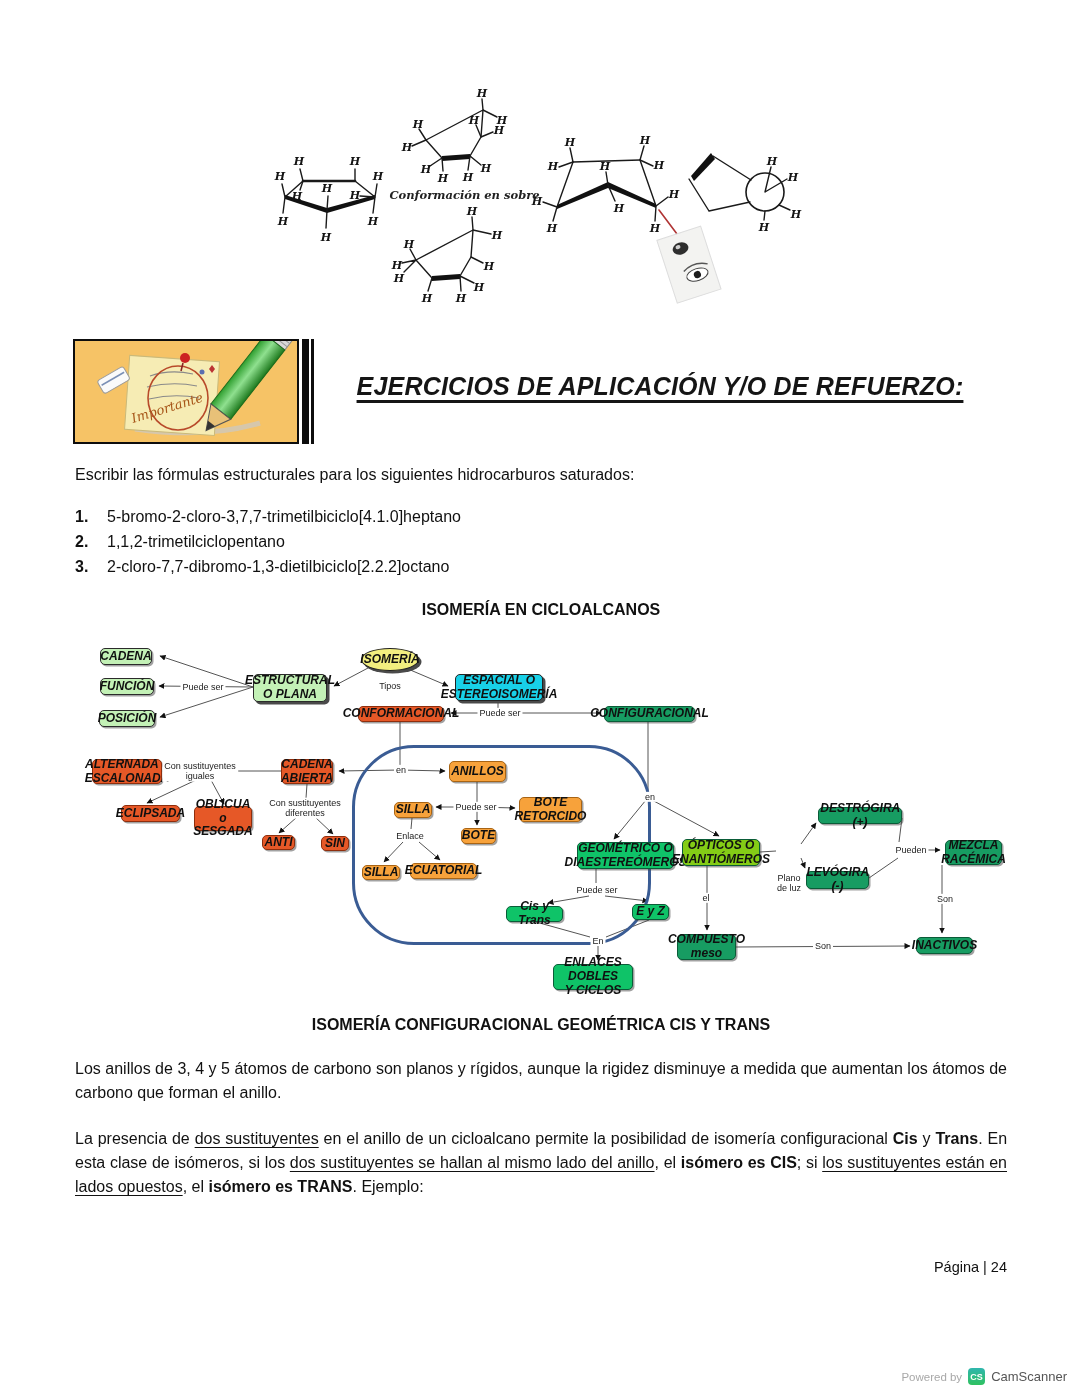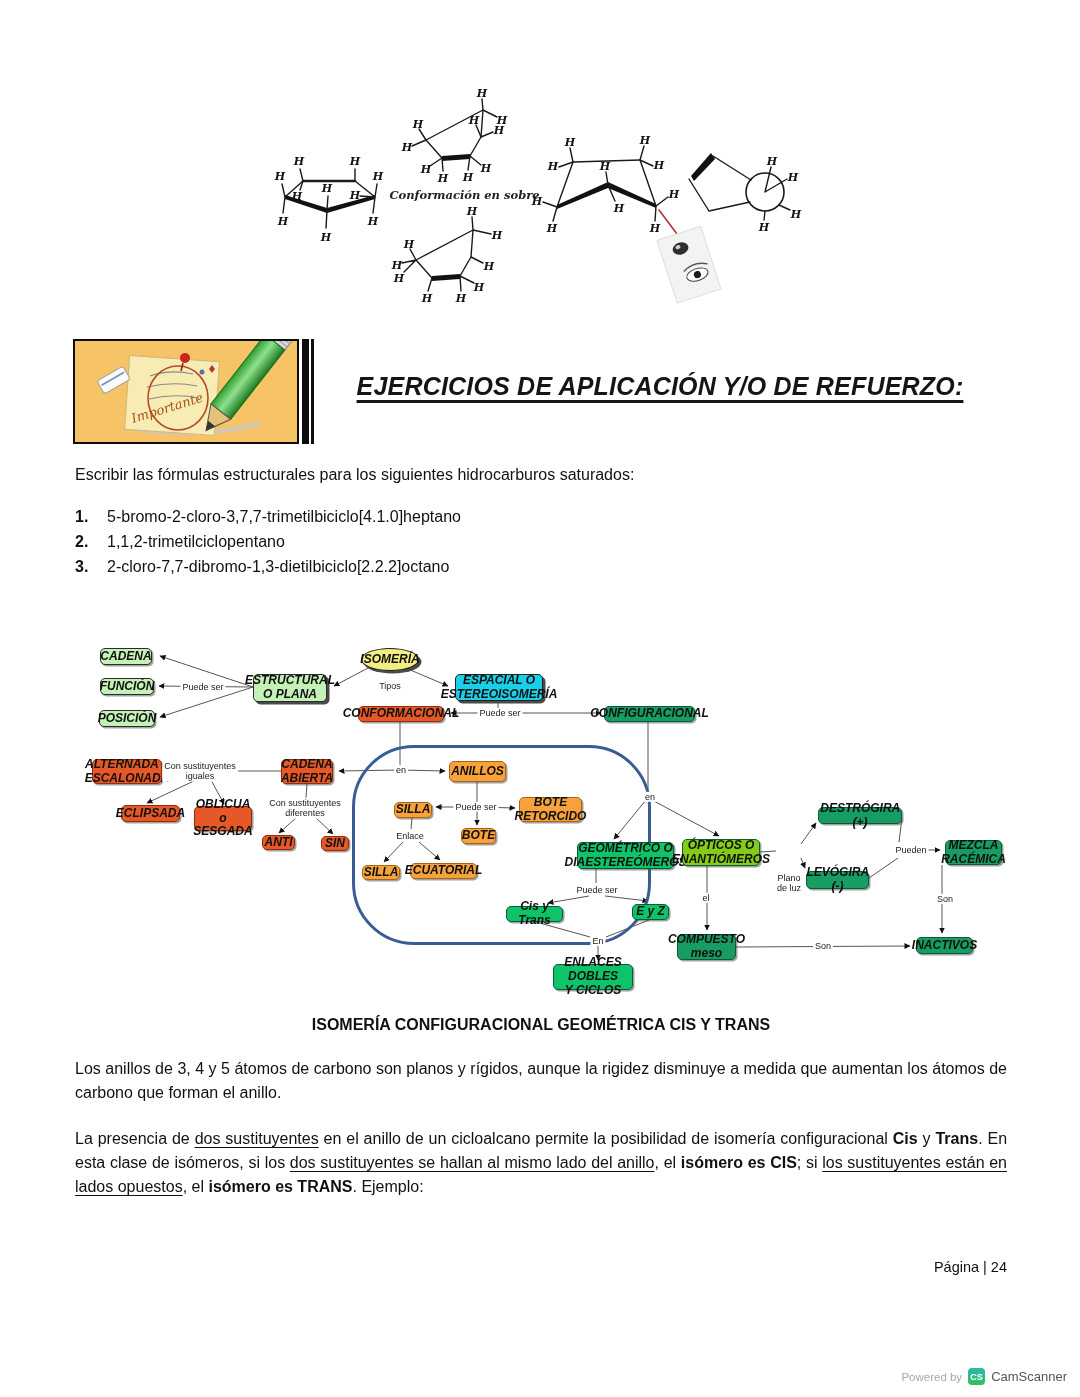--- a/index.html
+++ b/index.html
@@ -199,20 +199,21 @@
       </div>
       <div class="ex-item">
         <span class="ex-num">2.</span>
         <span>1,1,2-trimetilciclopentano</span>
       </div>
       <div class="ex-item">
         <span class="ex-num">3.</span>
         <span>2-cloro-7,7-dibromo-1,3-dietilbiciclo[2.2.2]octano</span>
       </div>
     </div>
+  <div id="map-title" class="abs">ISOMERÍA EN CICLOALCANOS</div>
 
   <div id="map" class="abs">
     <svg class="abs" style="left:0;top:640px" width="1080" height="370" viewBox="0 0 1080 370">
       <defs>
         <marker id="ah" markerWidth="8" markerHeight="8" refX="5.5" refY="3" orient="auto">
           <path d="M0,0 L6,3 L0,6 z" fill="#111"></path>
         </marker>
       </defs>
       <g stroke="#555" stroke-width="1" fill="none">
         <path d="M253,47 L160,16" marker-end="url(#ah)"></path>

